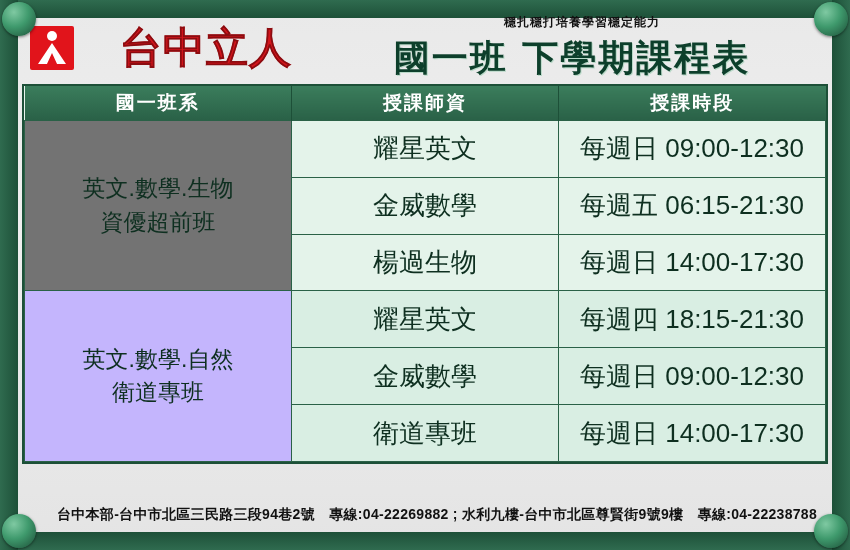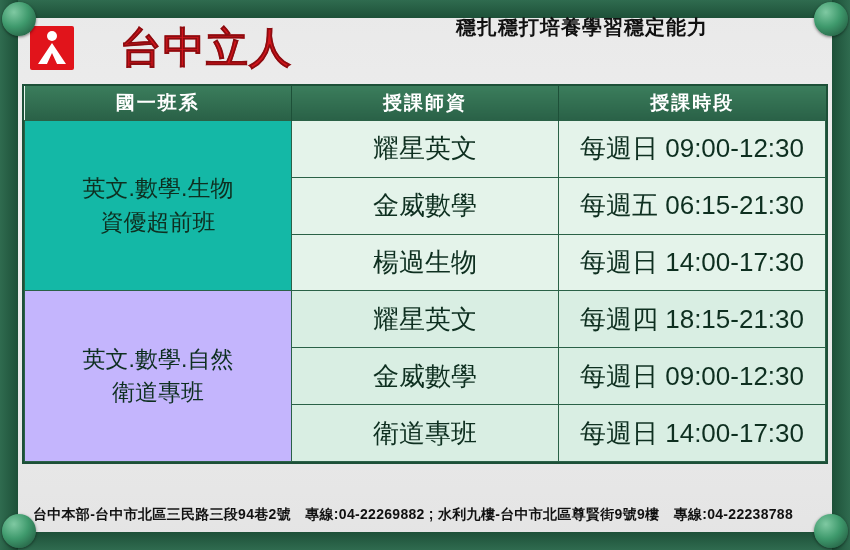--- a/index.html
+++ b/index.html
@@ -115,21 +115,21 @@
     letter-spacing: 1px;
     line-height: 1;
     -webkit-text-stroke: 0.5px #8c0c10;
   }
   .subtitle {
     position: absolute;
     top: 0px;
     left: 330px;
     width: 460px;
     text-align: center;
-    font-size: 20px;
+    font-size: 12px;
     font-weight: bold;
     color: #111;
     letter-spacing: 1px;
   }
   .title {
     position: absolute;
     top: 20px;
     left: 300px;
     width: 500px;
     text-align: center;
@@ -171,31 +171,31 @@
   tbody td {
     border: 1px solid #2a6147;
     text-align: center;
     font-size: 26px;
     color: #0e2f20;
     background: #e4f3ea;
   }
   tbody td.group {
     font-size: 23px;
     line-height: 1.45;
-    background: #14b8a6;
+    background: #737373;
     width: 255px;
   }
   tbody td.teacher { width: 240px; }
   tbody tr.band-b td { background: #d9eee3; }
   tbody tr.band-b td.group { background: #c4b5fd; }
 
   .footer {
     position: absolute;
     bottom: 18px;
-    left: 10px;
+    left: 34px;
     width: 806px;
     height: 28px;
     text-align: center;
     font-size: 14px;
     font-weight: bold;
     color: #111;
     letter-spacing: 0.3px;
     line-height: 20px;
   }
 </style>
@@ -215,20 +215,21 @@
   <div class="corner br"></div>
 
   <div class="content">
 
     <div class="header">
       <div class="logo">
         <div class="logo-mark"></div>
         <div class="logo-text">台中立人</div>
       </div>
       <div class="subtitle">穩扎穩打培養學習穩定能力</div>
+      <div class="title">國一班 下學期課程表</div>
     </div>
 
     <div class="table-wrap">
       <table>
         <thead>
           <tr>
             <th>國一班系</th>
             <th>授課師資</th>
             <th>授課時段</th>
           </tr>

